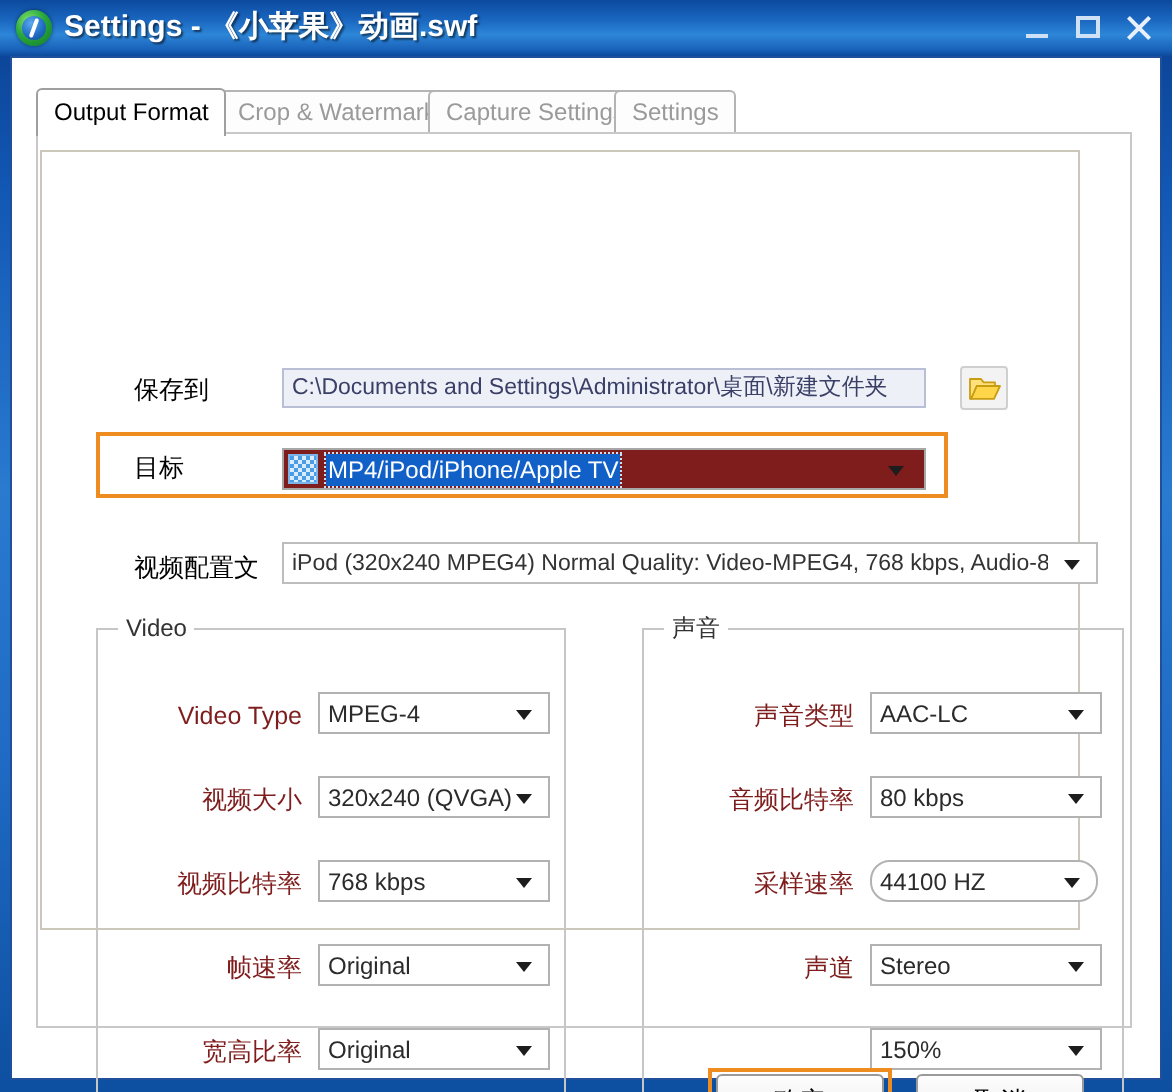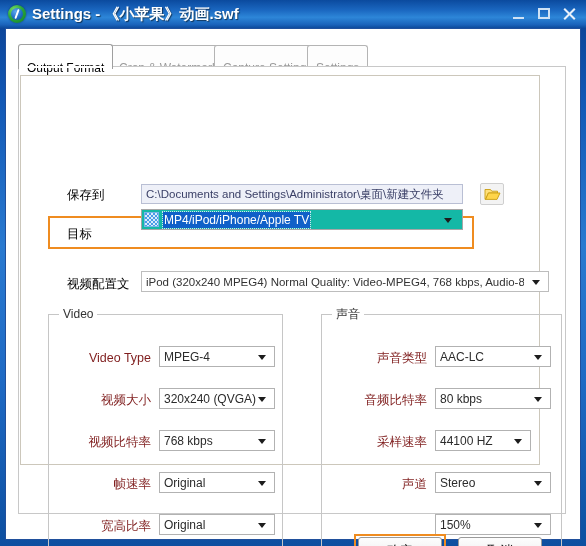--- a/index.html
+++ b/index.html
@@ -58,21 +58,21 @@
   
   #tabstrip{
     position:absolute;left:12px;top:16px;width:548px;height:22px;
   }
   .tab{
     position:absolute;top:0;height:22px;box-sizing:border-box;
     border:1px solid #b4b4b4;border-bottom:none;
     border-radius:3px 3px 0 0;
     background:#fdfdfd;
     font-size:12px;color:#9a9a9a;
-    padding:12px 8px;line-height:21px;white-space:nowrap;
+    padding:0 8px;line-height:21px;white-space:nowrap;
   }
   .tab.active{
     color:#000000;background:#ffffff;border-color:#9f9f9f;
     height:24px;line-height:22px;top:-1px;z-index:3;
   }
   #tab-output{left:0px;}
   #tab-crop{left:92px;}
   #tab-capture{left:196px;}
   #tab-general{left:289px;}
 
@@ -111,22 +111,22 @@
   }
   #browse-btn svg{position:absolute;left:3px;top:3px;}
 
   
   #target-highlight{
     position:absolute;left:27px;top:140px;width:426px;height:33px;
     border:2px solid #ef8c20;box-sizing:border-box;background:transparent;
   }
   #label-target{left:46px;top:150px;font-weight:normal;}
   #target-combo{
-    position:absolute;left:120px;top:133px;width:322px;height:21px;
-    border:1px solid #a7a7a7;box-sizing:border-box;background:#14b8a6;
+    position:absolute;left:120px;top:148px;width:322px;height:21px;
+    border:1px solid #a7a7a7;box-sizing:border-box;background:#7f1d1d;
   }
   #target-icon{
     position:absolute;left:2px;top:2px;width:15px;height:15px;
     background-color:#4a9ce8;
     background-image:
       linear-gradient(45deg,#d9ecfb 25%,transparent 25%,transparent 75%,#d9ecfb 75%),
       linear-gradient(45deg,#d9ecfb 25%,transparent 25%,transparent 75%,#d9ecfb 75%);
     background-size:4px 4px;background-position:0 0,2px 2px;
     border:1px solid #7ab4e8;box-sizing:border-box;
   }
@@ -294,21 +294,21 @@
           <div class="combo-arrow"></div>
         </div>
 
         <div class="field-label" style="left:10px;top:77px;width:95px;">音频比特率</div>
         <div class="combo" style="left:113px;top:73px;width:116px;">
           <div class="val">80 kbps</div>
           <div class="combo-arrow"></div>
         </div>
 
         <div class="field-label" style="left:10px;top:119px;width:95px;">采样速率</div>
-        <div class="combo" style="left:113px;top:115px;width:96px;">
+        <div class="combo" style="left:113px;top:115px;width:114px;border-radius:10px;">
           <div class="val">44100 HZ</div>
           <div class="combo-arrow"></div>
         </div>
 
         <div class="field-label" style="left:10px;top:161px;width:95px;">声道</div>
         <div class="combo" style="left:113px;top:157px;width:116px;">
           <div class="val">Stereo</div>
           <div class="combo-arrow"></div>
         </div>
 

